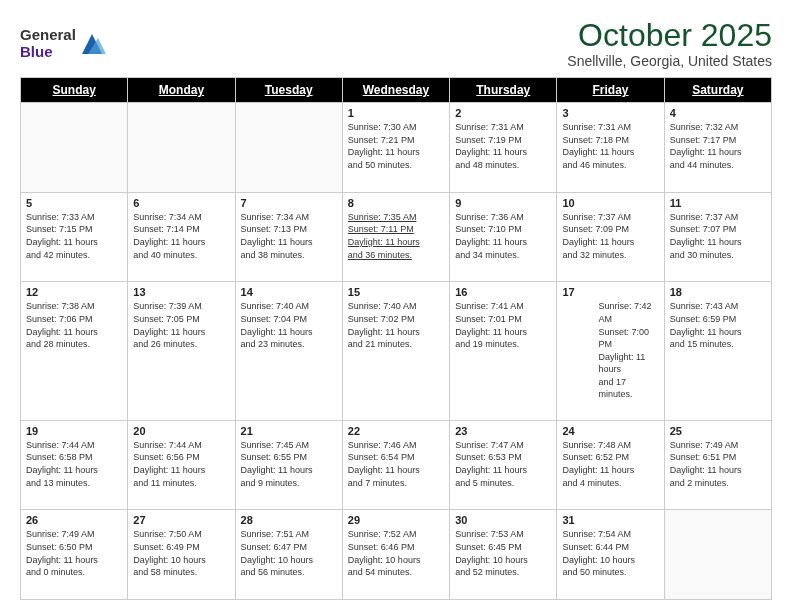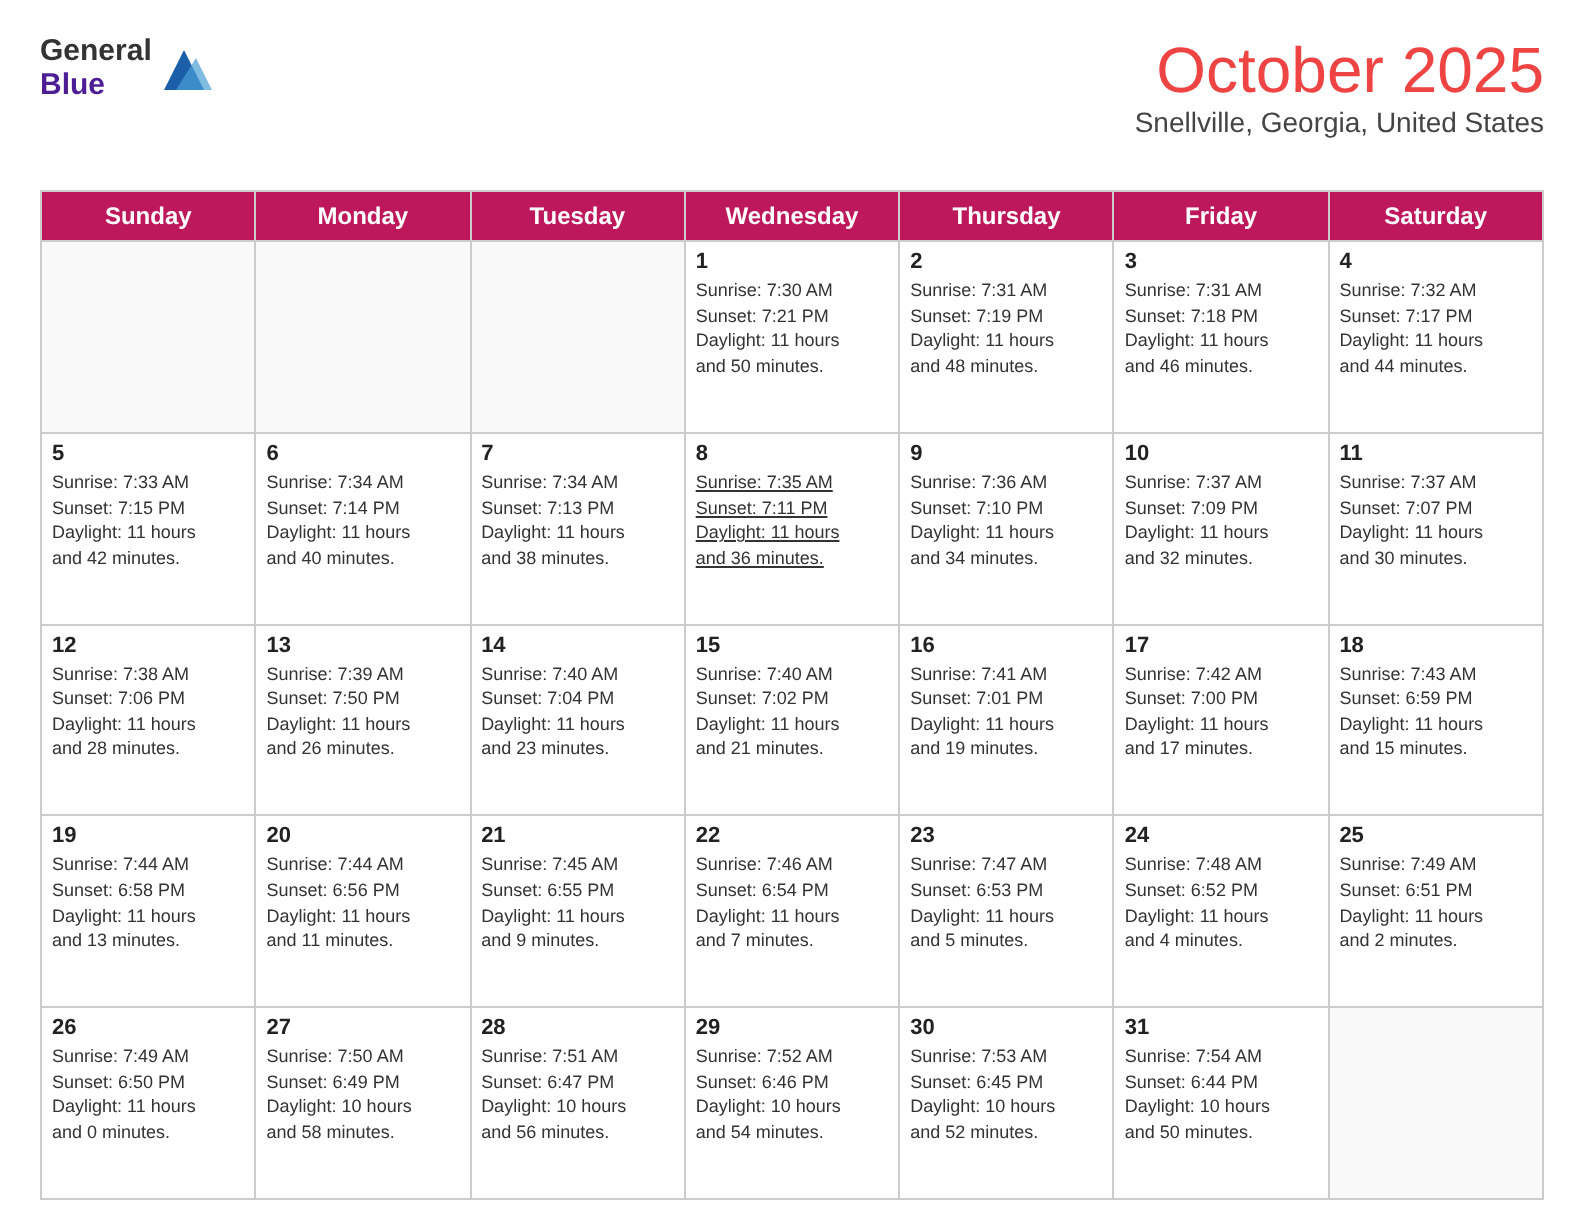--- a/index.html
+++ b/index.html
@@ -13,22 +13,22 @@
     .page {
       width: 792px;
       height: 612px;
       padding: 18px 20px 12px 20px;
       display: flex;
       flex-direction: column;
     }
     .header {
       display: flex;
       justify-content: space-between;
-      align-items: flex-start;
-      margin-bottom: 26px;
+      align-items: center;
+      margin-bottom: 8px;
     }
     .logo {
       display: flex;
       align-items: flex-end;
       gap: 0;
     }
     .logo-text {
       display: flex;
       flex-direction: column;
       font-size: 15px;
@@ -42,42 +42,43 @@
       height: 28px;
       margin-left: 2px;
       margin-bottom: 2px;
     }
     .title-block {
       text-align: right;
     }
     .month-title {
       font-size: 32px;
       font-weight: normal;
-      color: #ef4444;
+      color: #14532d;
       line-height: 1.1;
     }
     .location {
       font-size: 14px;
       color: #444;
     }
     .calendar {
       flex: 1;
       border: 1px solid #ccc;
       border-collapse: collapse;
       width: 100%;
       table-layout: fixed;
     }
     .calendar th {
-      background: #be185d;
+      background: #000000;
       color: #fff;
       font-size: 12px;
       font-weight: bold;
       text-align: center;
       padding: 5px 4px;
       border: 1px solid #ccc;
+      text-decoration: underline;
     }
     .calendar td {
       vertical-align: top;
       border: 1px solid #ccc;
       padding: 4px 5px;
       font-size: 9.5px;
       color: #333;
       width: calc(100% / 7);
       height: 80px;
     }
@@ -218,21 +219,21 @@
           <td>
             <div class="day-number">12</div>
             <div class="day-info" style="white-space: pre-line;">Sunrise: 7:38 AM
 Sunset: 7:06 PM
 Daylight: 11 hours
 and 28 minutes.</div>
           </td>
           <td>
             <div class="day-number">13</div>
             <div class="day-info" style="white-space: pre-line;">Sunrise: 7:39 AM
-Sunset: 7:50 PM
+Sunset: 7:05 PM
 Daylight: 11 hours
 and 26 minutes.</div>
           </td>
           <td>
             <div class="day-number">14</div>
             <div class="day-info" style="white-space: pre-line;">Sunrise: 7:40 AM
 Sunset: 7:04 PM
 Daylight: 11 hours
 and 23 minutes.</div>
           </td>
@@ -245,21 +246,21 @@
           </td>
           <td>
             <div class="day-number">16</div>
             <div class="day-info" style="white-space: pre-line;">Sunrise: 7:41 AM
 Sunset: 7:01 PM
 Daylight: 11 hours
 and 19 minutes.</div>
           </td>
           <td>
             <div class="day-number">17</div>
-            <div class="day-info" style="white-space: pre-line;">Sunrise: 7:42 AM
+            <div class="day-info" style="white-space: pre-line; margin-left: 36px;">Sunrise: 7:42 AM
 Sunset: 7:00 PM
 Daylight: 11 hours
 and 17 minutes.</div>
           </td>
           <td>
             <div class="day-number">18</div>
             <div class="day-info" style="white-space: pre-line;">Sunrise: 7:43 AM
 Sunset: 6:59 PM
 Daylight: 11 hours
 and 15 minutes.</div>

